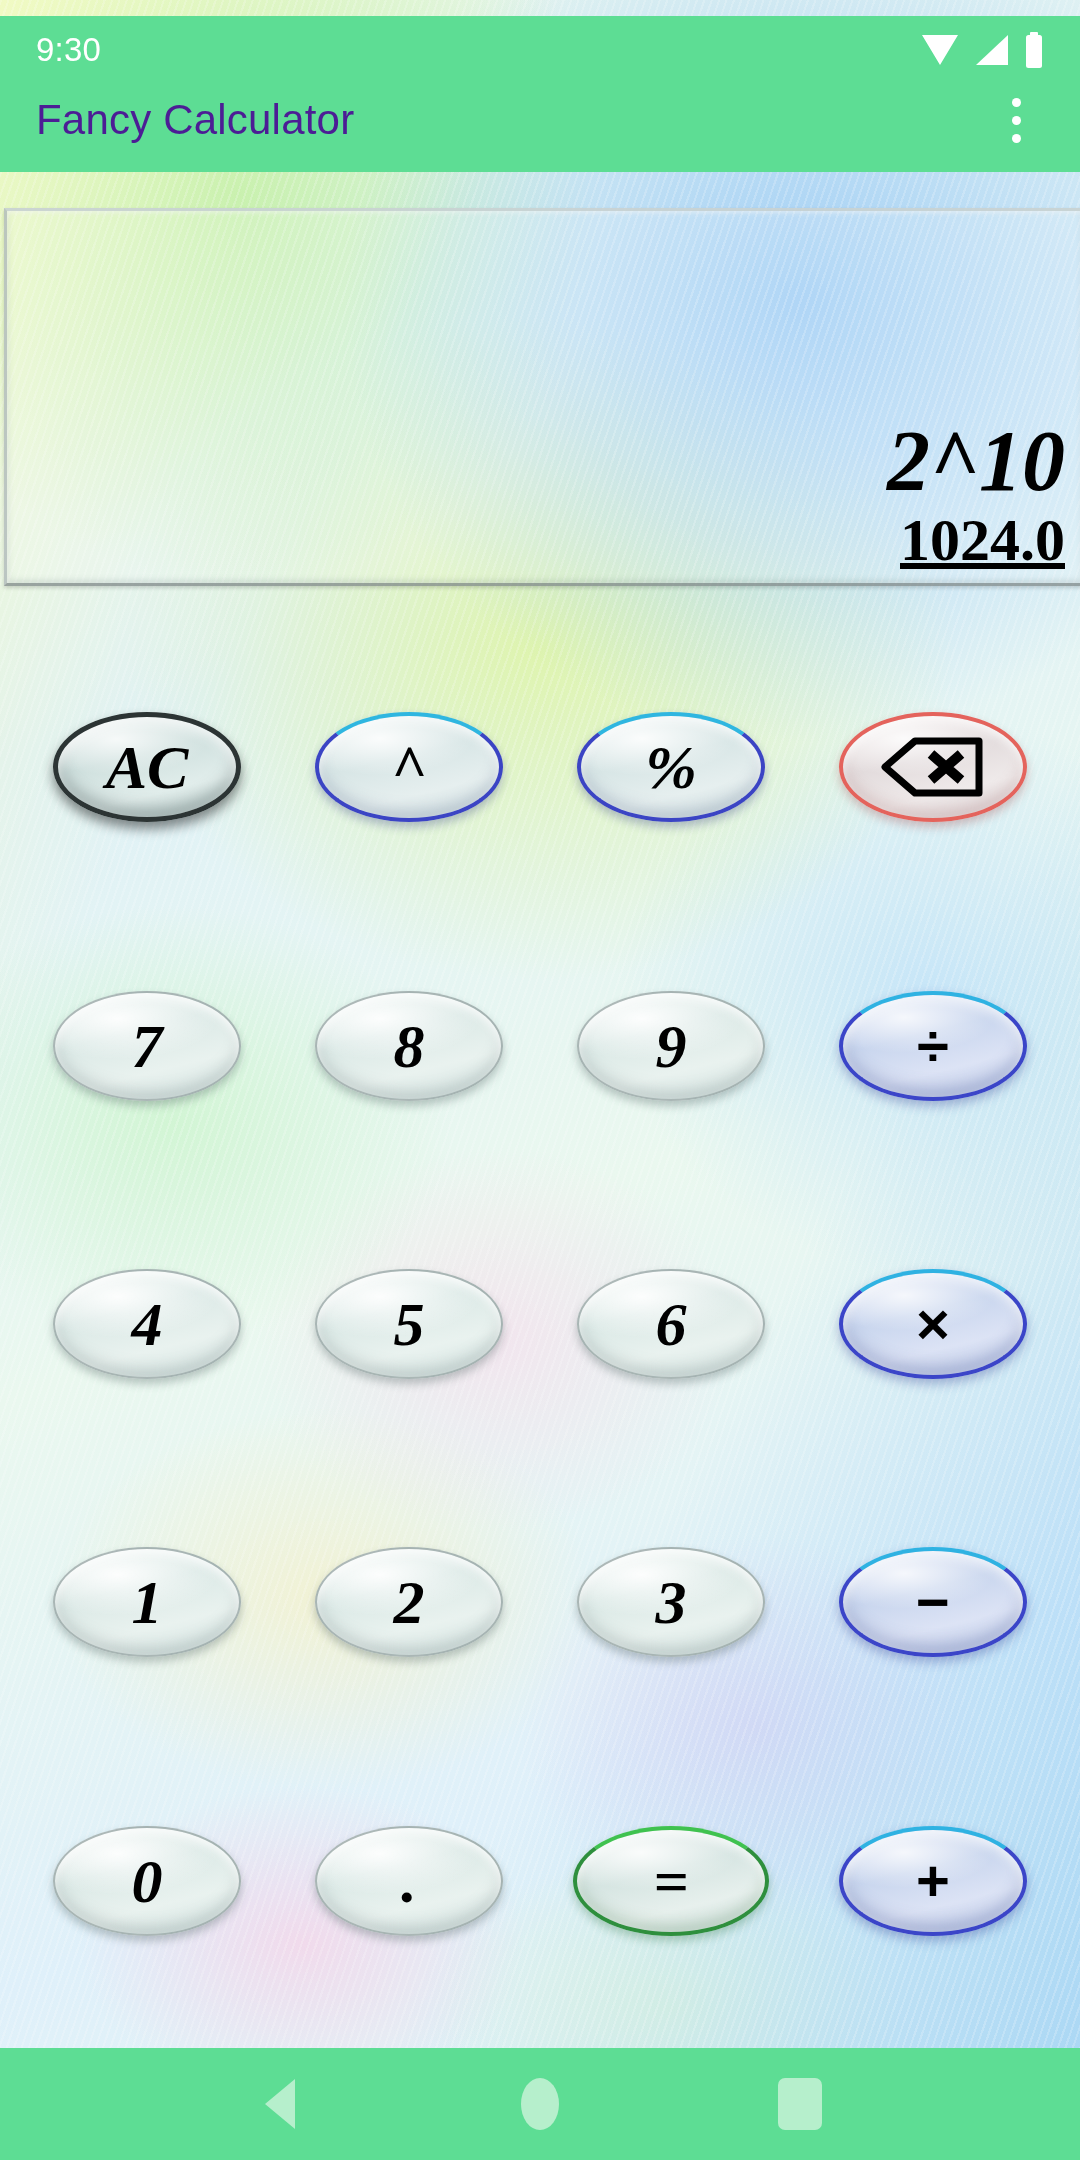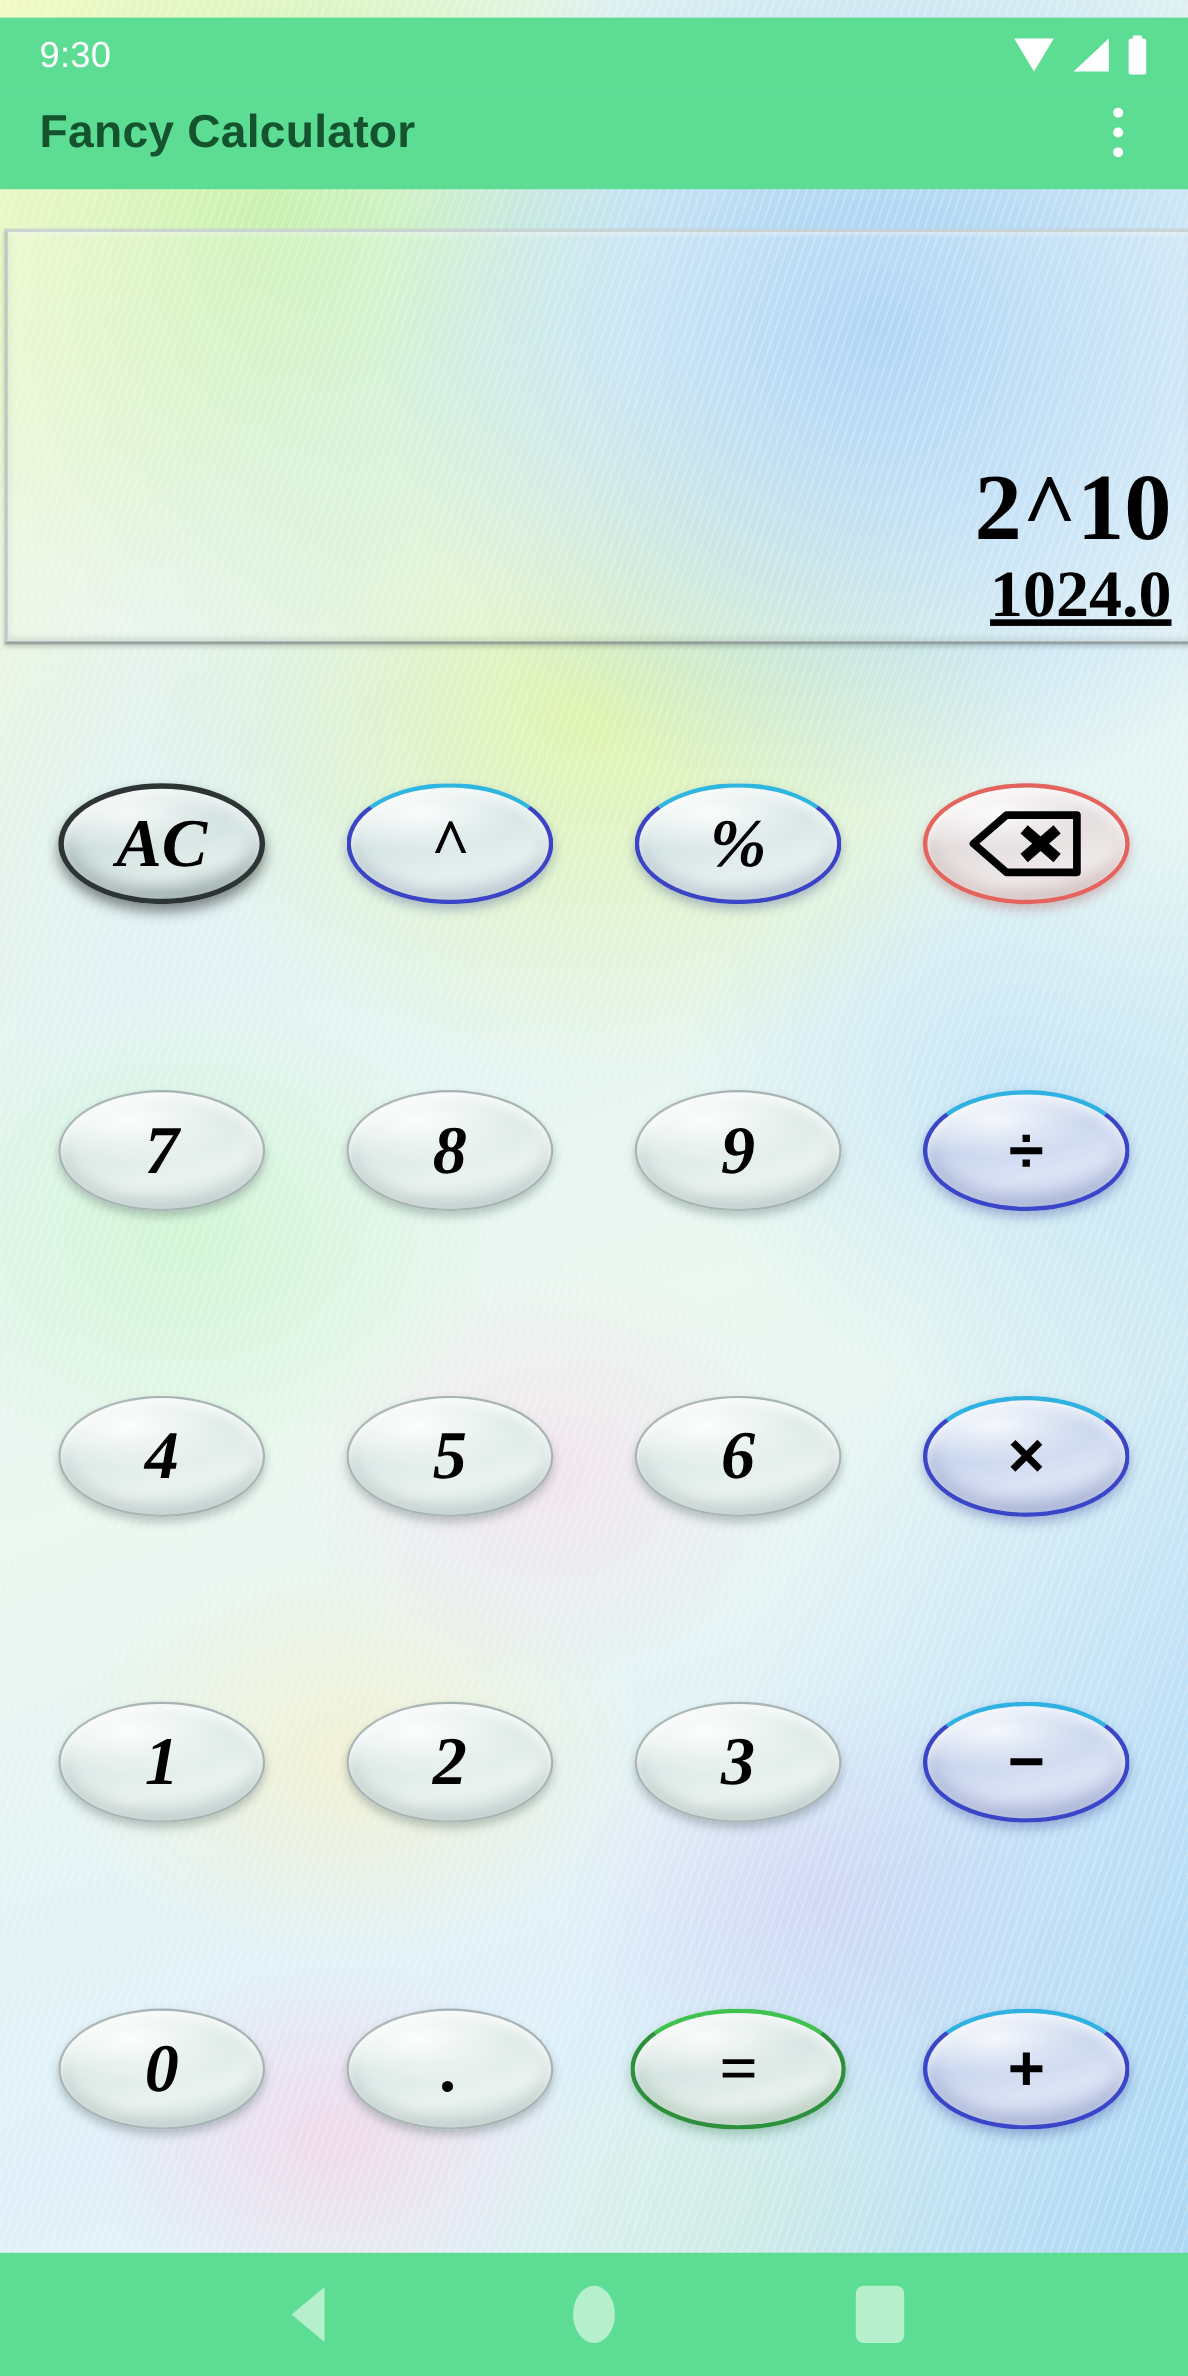--- a/index.html
+++ b/index.html
@@ -51,21 +51,21 @@
   #clock{ color:#fff; font-size:33px; letter-spacing:.2px; }
   #statusicons{ margin-left:auto; display:flex; align-items:center; gap:14px; }
   .si{ display:block; }
 
   
   #appbar{
     position:absolute; top:68px; left:0; right:0; height:104px;
     background:#5ddd94; display:flex; align-items:center;
     padding:0 36px; z-index:39;
   }
-  #apptitle{ color:#14532d; font-size:42px; font-weight:700; letter-spacing:.2px; }
+  #apptitle{ color:#4c1d95; font-size:42px; font-weight:400; letter-spacing:.2px; }
   #overflow{
     margin-left:auto; width:56px; height:62px;
     display:flex; flex-direction:column; align-items:center;
     justify-content:center; gap:9px; cursor:pointer;
   }
   #overflow i{ width:9px; height:9px; border-radius:50%; background:#fff; display:block; }
 
   
   #displaywrap{
     position:absolute; top:172px; left:0; right:0; height:418px;
@@ -88,21 +88,21 @@
   #displaypanel:before{
     content:""; position:absolute; left:0; right:0; top:-22px; height:11px;
     border-top:3px solid rgba(205,215,215,.92);
     border-bottom:3px solid rgba(125,135,135,.55);
   }
   .dline{
     font-family:"Liberation Serif", serif;
     font-weight:bold; color:#000; line-height:1.04;
     text-align:right; white-space:nowrap;
   }
-  #expr{ font-size:86px; margin-bottom:2px; }
+  #expr{ font-size:86px; margin-bottom:2px;font-style:italic; }
   #result{ font-size:60px;text-decoration:underline; }
 
   
   #keypad{
     position:absolute; top:590px; left:0; right:0; bottom:112px;
     z-index:20; display:flex; flex-direction:column;
     padding:38px 16px 28px 16px;
   }
   .krow{ flex:1; display:flex; align-items:center; }
   .kcell{ flex:1; display:flex; align-items:center; justify-content:center; }

